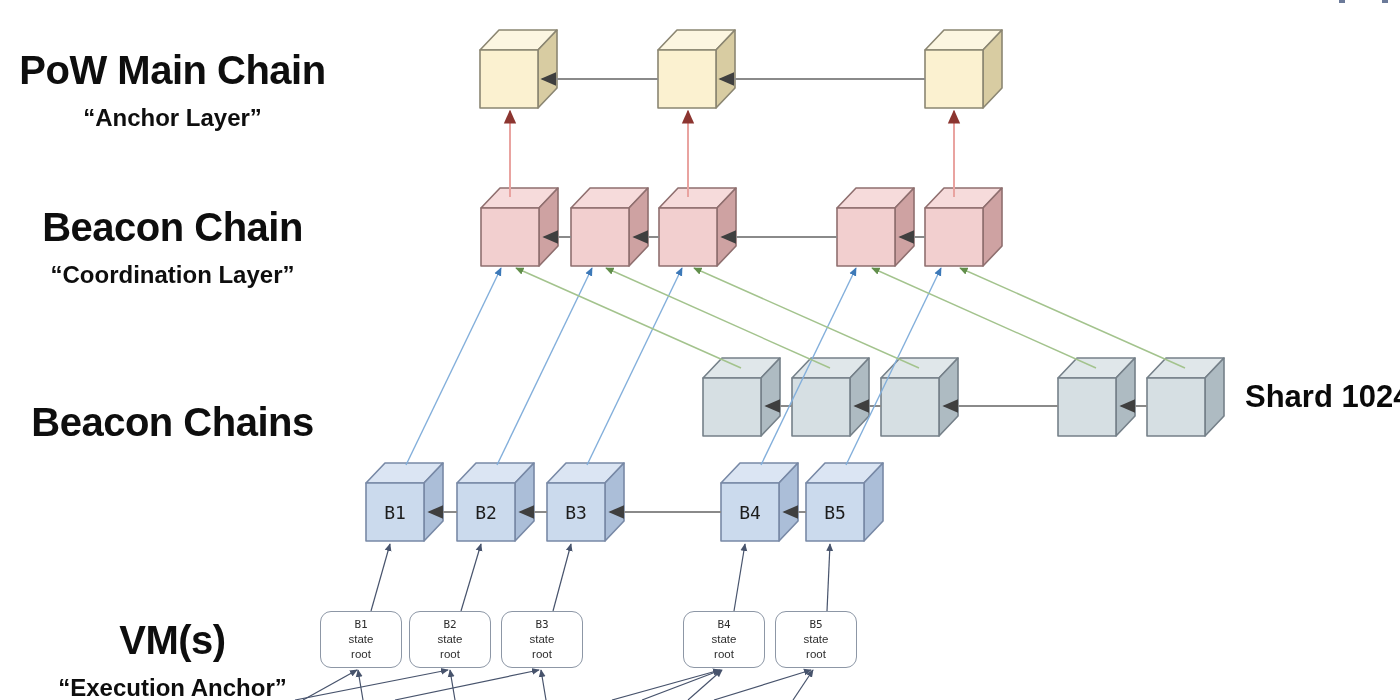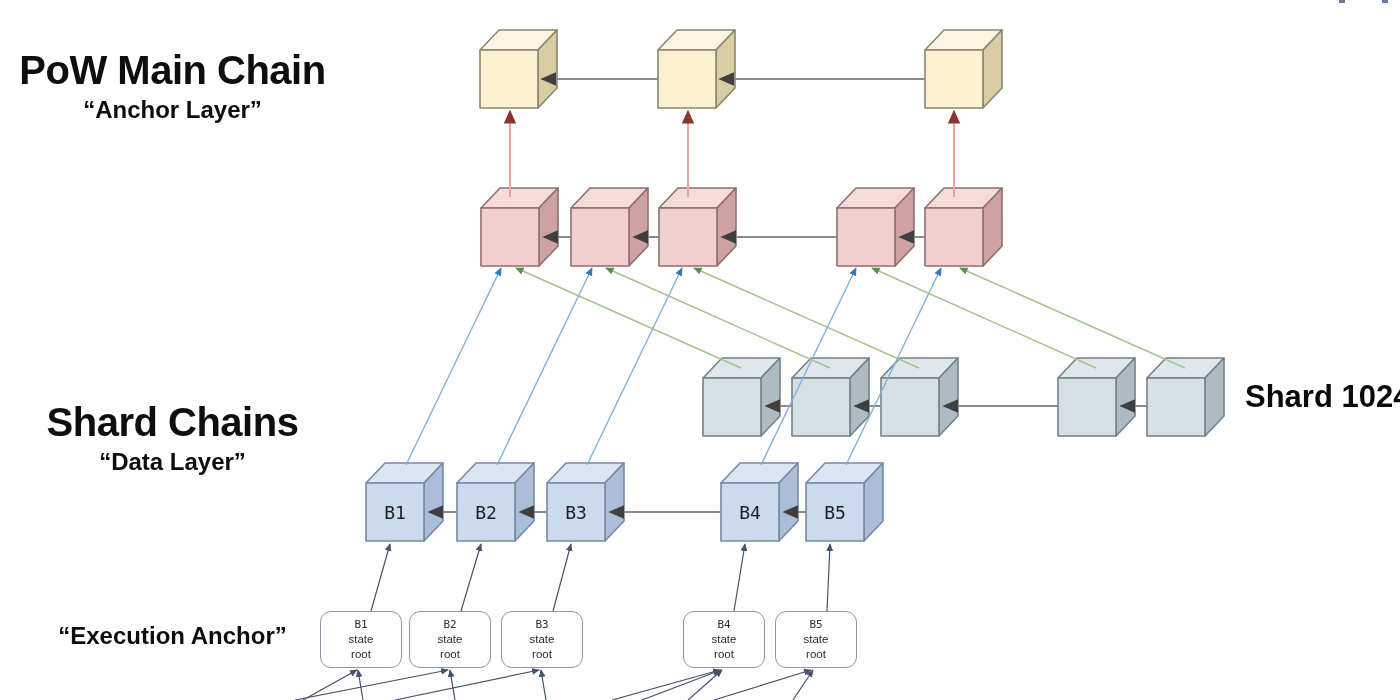--- a/index.html
+++ b/index.html
@@ -3,21 +3,21 @@
 <meta charset="utf-8">
 <style>
   html,body{margin:0;padding:0;background:#ffffff;}
   .canvas{
     position:relative;width:1400px;height:700px;background:#ffffff;
     font-family:"Liberation Sans",sans-serif;overflow:hidden;
   }
   .canvas svg{position:absolute;left:0;top:0;}
   .layer-label{position:absolute;left:0;width:345px;text-align:center;color:#0e0e0e;}
   .layer-label .title{font-size:40px;font-weight:700;line-height:1.1;letter-spacing:-0.5px;}
-  .layer-label .subtitle{font-size:24px;font-weight:700;margin-top:4px;line-height:1.15;}
+  .layer-label .subtitle{font-size:24px;font-weight:700;margin-top:12px;line-height:1.15;}
   .shard-label{position:absolute;font-size:31px;font-weight:700;color:#0a0a0a;white-space:nowrap;line-height:1.3;}
   .cube-label{
     position:absolute;width:58px;height:58px;display:flex;align-items:center;justify-content:center;
     font-family:"DejaVu Sans Mono",monospace;font-size:18px;color:#1d1d1d;pointer-events:none;
   }
   .vm-box{
     position:absolute;width:82px;height:57px;box-sizing:border-box;background:#ffffff;
     border:1.4px solid #8d97a6;border-radius:11px;
     display:flex;flex-direction:column;align-items:center;justify-content:center;
     font-size:11.5px;line-height:1.28;color:#2d2d2d;text-align:center;
@@ -197,25 +197,29 @@
       <g fill="#6b7a99">
         <rect x="1339" y="0" width="6" height="3"></rect>
         <rect x="1382" y="0" width="6" height="3"></rect>
       </g>
     </svg>
 
   <div class="layer-label" style="top:48px">
     <div class="title">PoW Main Chain</div>
     <div class="subtitle">“Anchor Layer”</div>
   </div>
+  <div class="layer-label" style="top:205px">
+    <div class="title">Beacon Chain</div>
+    <div class="subtitle">“Coordination Layer”</div>
+  </div>
   <div class="layer-label" style="top:400px">
-    <div class="title">Shard Chains</div>
-    <div class="subtitle">“Data Layer”</div>
+    <div class="title">Beacon Chains</div>
   </div>
   <div class="layer-label" style="top:618px">
+    <div class="title">VM(s)</div>
     <div class="subtitle">“Execution Anchor”</div>
   </div>
 
   <div class="shard-label" style="left:1245px;top:377px">Shard 1024</div>
 
   <div class="cube-label" style="left:366px;top:483px">B1</div>
   <div class="cube-label" style="left:457px;top:483px">B2</div>
   <div class="cube-label" style="left:547px;top:483px">B3</div>
   <div class="cube-label" style="left:721px;top:483px">B4</div>
   <div class="cube-label" style="left:806px;top:483px">B5</div>

